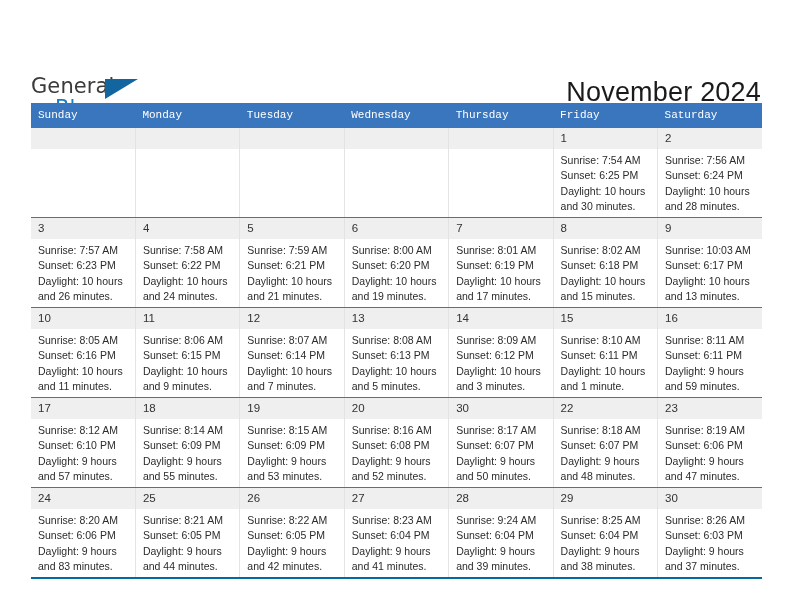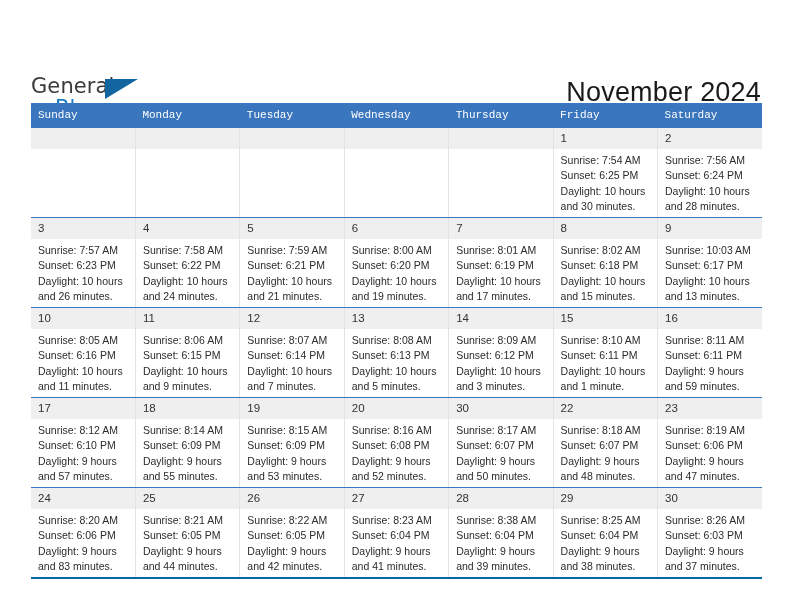--- a/index.html
+++ b/index.html
@@ -466,21 +466,21 @@
             <div class="dayinfo">
               <div>Sunrise: 8:23 AM</div>
               <div>Sunset: 6:04 PM</div>
               <div>Daylight: 9 hours</div>
               <div>and 41 minutes.</div>
             </div>
           </td>
           <td>
             <span class="daynum">28</span>
             <div class="dayinfo">
-              <div>Sunrise: 8:38 AM</div>
+              <div>Sunrise: 9:24 AM</div>
               <div>Sunset: 6:04 PM</div>
               <div>Daylight: 9 hours</div>
               <div>and 39 minutes.</div>
             </div>
           </td>
           <td>
             <span class="daynum">29</span>
             <div class="dayinfo">
               <div>Sunrise: 8:25 AM</div>
               <div>Sunset: 6:04 PM</div>

